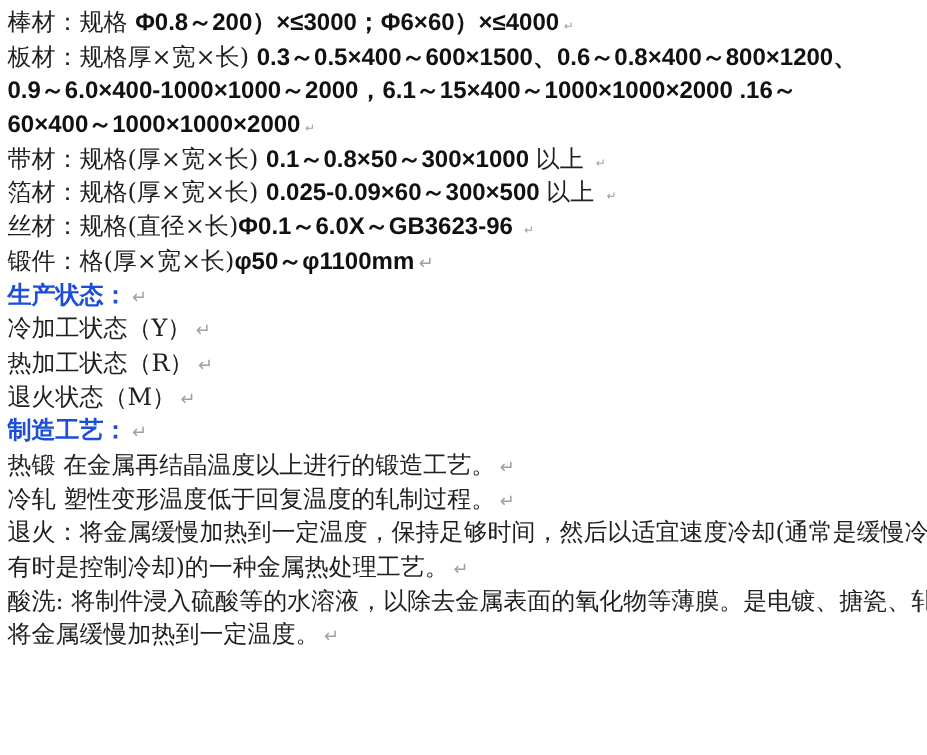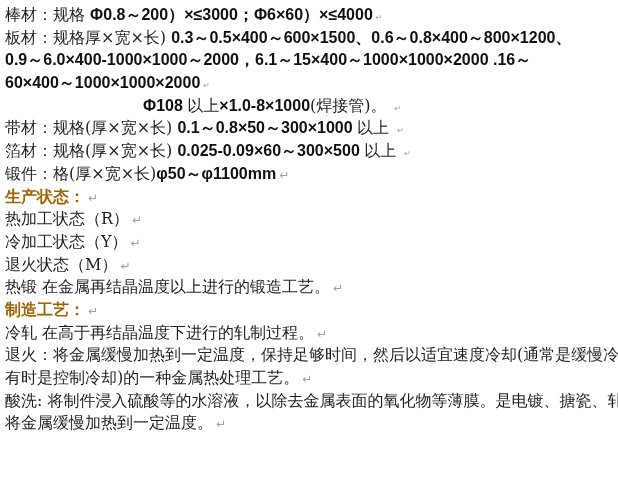--- a/index.html
+++ b/index.html
@@ -32,48 +32,48 @@
     color: #1f1f1f;
   }
   .seg-num {
     font-family: "Liberation Sans", "DejaVu Sans", sans-serif;
     font-weight: 700;
     color: #111111;
   }
   .seg-head {
     font-family: Liberation Mono, monospace;
     font-weight: 700;
-    color: #a16207;
+    color: #1d4ed8;
     text-align: center;
   }
   .mark {
     color: #a0a0a0;
     margin-left: 3px;
     font-family: "DejaVu Sans", sans-serif;
     font-weight: 400;
   }
   .mark.return { font-size: 12px; }
   .mark.para   { font-size: 8px; }
 </style>
 </head>
 <body>
 
 <main class="doc">
     <div class="line"><span class="seg-cn">棒材：规格 </span><span class="seg-num">Φ0.8～200）×≤3000；Φ6×60）×≤4000</span><span class="mark para">↵</span></div>
     <div class="line"><span class="seg-cn">板材：规格厚×宽×长) </span><span class="seg-num">0.3～0.5×400～600×1500、0.6～0.8×400～800×1200、</span></div>
     <div class="line"><span class="seg-num">0.9～6.0×400-1000×1000～2000，6.1～15×400～1000×1000×2000 .16～</span></div>
     <div class="line"><span class="seg-num">60×400～1000×1000×2000</span><span class="mark para">↵</span></div>
-    <div class="line" style="padding-left: 138px;"><span class="seg-num">Φ108 </span><span class="seg-cn">以上</span><span class="seg-num">×1.0-8×1000</span><span class="seg-cn">(焊接管)。 </span><span class="mark para">↵</span></div>
     <div class="line"><span class="seg-cn">带材：规格(厚×宽×长) </span><span class="seg-num">0.1～0.8×50～300×1000 </span><span class="seg-cn">以上 </span><span class="mark para">↵</span></div>
     <div class="line"><span class="seg-cn">箔材：规格(厚×宽×长) </span><span class="seg-num">0.025-0.09×60～300×500 </span><span class="seg-cn">以上 </span><span class="mark para">↵</span></div>
+    <div class="line"><span class="seg-cn">丝材：规格(直径×长)</span><span class="seg-num">Φ0.1～6.0X～GB3623-96 </span><span class="mark para">↵</span></div>
     <div class="line"><span class="seg-cn">锻件：格(厚×宽×长)</span><span class="seg-num">φ50～φ1100mm</span><span class="mark return">↵</span></div>
     <div class="line"><span class="seg-head">生产状态：</span><span class="mark return">↵</span></div>
+    <div class="line"><span class="seg-cn">冷加工状态（Y）</span><span class="mark return">↵</span></div>
     <div class="line"><span class="seg-cn">热加工状态（R）</span><span class="mark return">↵</span></div>
-    <div class="line"><span class="seg-cn">冷加工状态（Y）</span><span class="mark return">↵</span></div>
     <div class="line"><span class="seg-cn">退火状态（M）</span><span class="mark return">↵</span></div>
+    <div class="line"><span class="seg-head">制造工艺：</span><span class="mark return">↵</span></div>
     <div class="line"><span class="seg-cn">热锻 在金属再结晶温度以上进行的锻造工艺。</span><span class="mark return">↵</span></div>
-    <div class="line"><span class="seg-head">制造工艺：</span><span class="mark return">↵</span></div>
-    <div class="line"><span class="seg-cn">冷轧 在高于再结晶温度下进行的轧制过程。</span><span class="mark return">↵</span></div>
+    <div class="line"><span class="seg-cn">冷轧 塑性变形温度低于回复温度的轧制过程。</span><span class="mark return">↵</span></div>
     <div class="line"><span class="seg-cn">退火：将金属缓慢加热到一定温度，保持足够时间，然后以适宜速度冷却(通常是缓慢冷却，</span></div>
     <div class="line"><span class="seg-cn">有时是控制冷却)的一种金属热处理工艺。</span><span class="mark return">↵</span></div>
     <div class="line"><span class="seg-cn">酸洗: 将制件浸入硫酸等的水溶液，以除去金属表面的氧化物等薄膜。是电镀、搪瓷、轧制</span></div>
     <div class="line"><span class="seg-cn">将金属缓慢加热到一定温度。</span><span class="mark return">↵</span></div>
   </main>
 
 </body></html>

